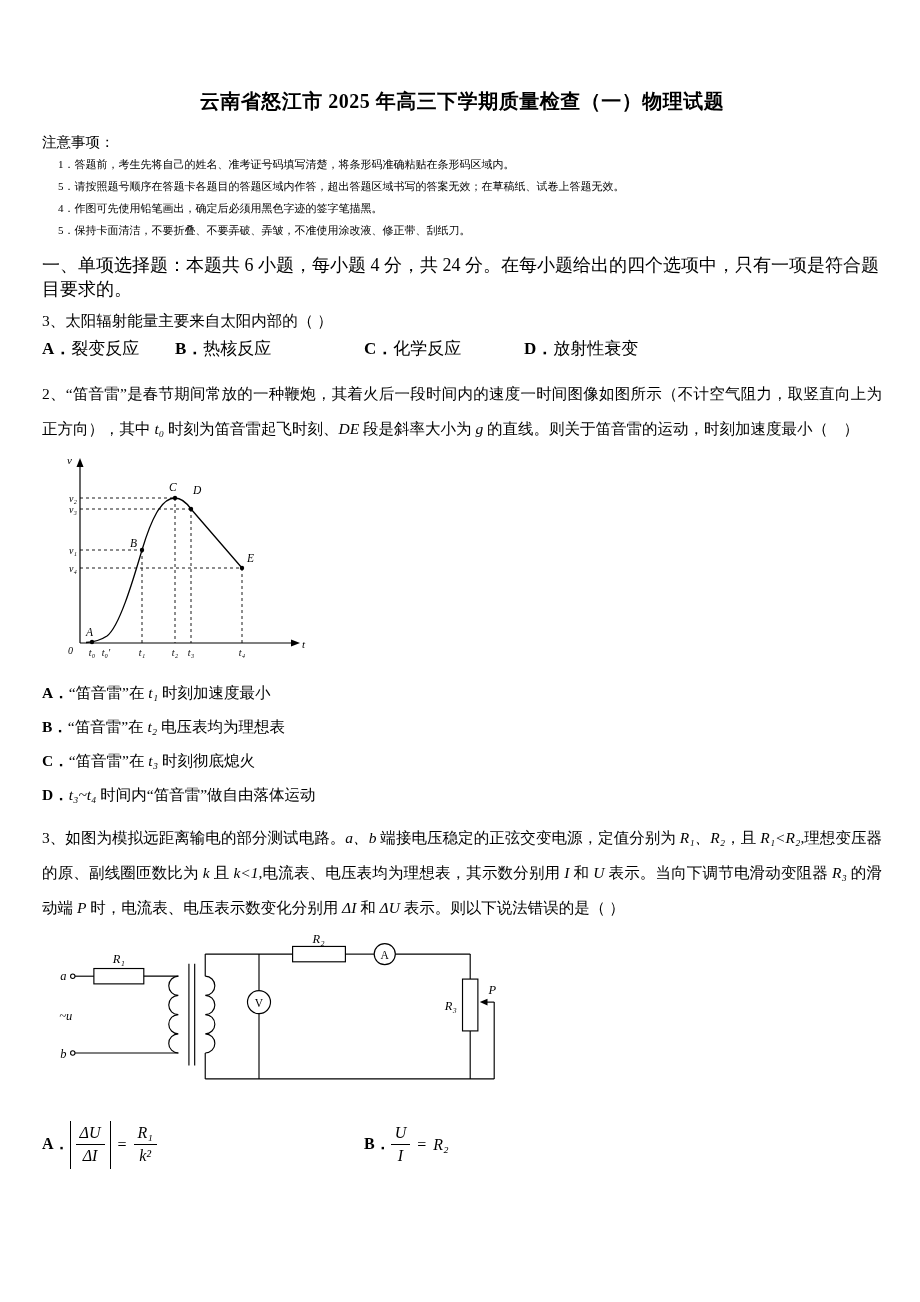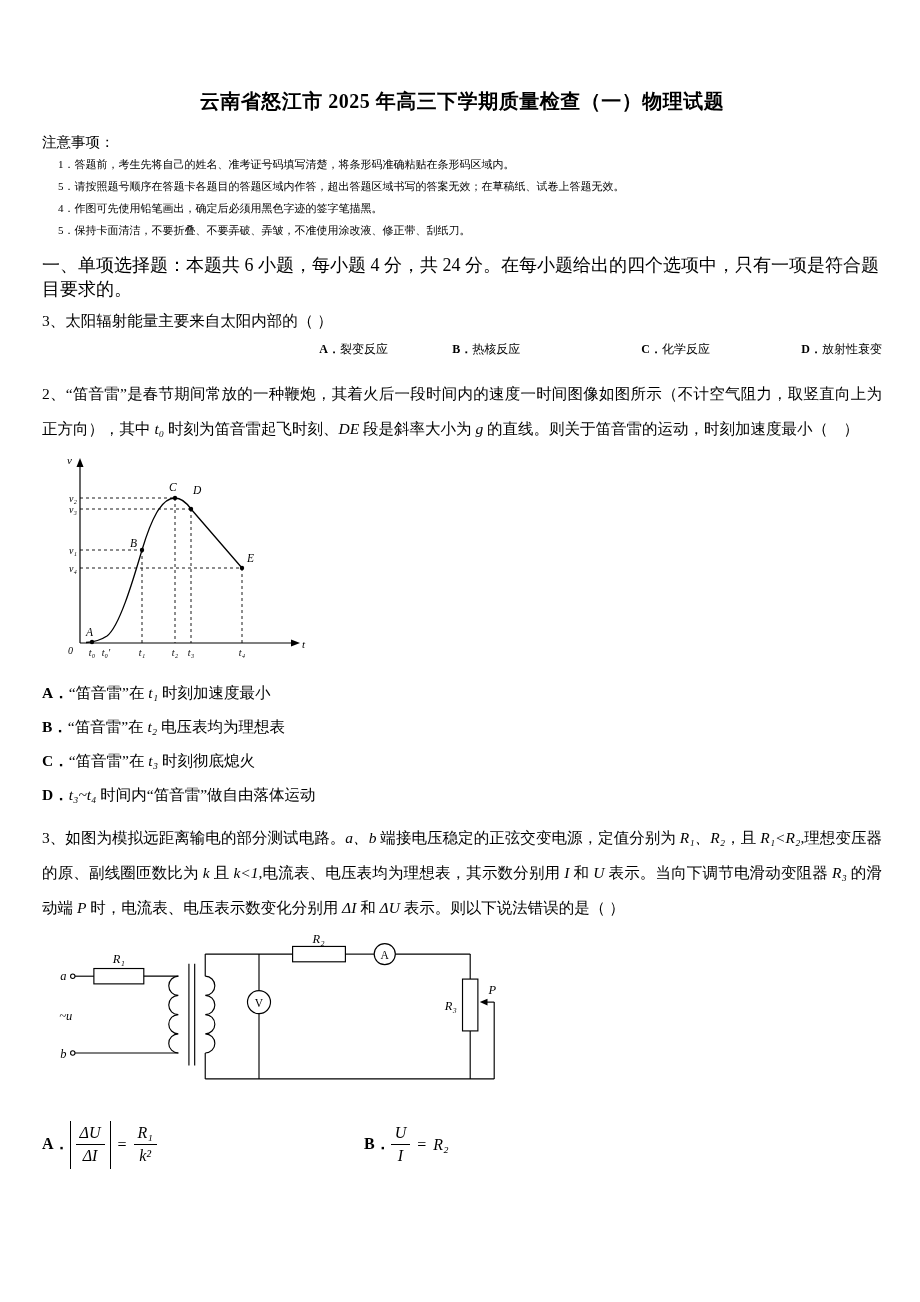--- a/index.html
+++ b/index.html
@@ -4,21 +4,21 @@
 <style>
   * { margin:0; padding:0; box-sizing:border-box; }
   html, body { width:920px; height:1302px; }
   body { background:#ffffff; color:#000; font-family:"Liberation Serif","DejaVu Serif",serif; overflow:hidden; }
   .page { width:100%; height:100%; padding:88px 38px 0 42px; }
   .title { text-align:center; font-size:20px; font-weight:700; margin-bottom:16px; letter-spacing:.5px; }
   .notice-heading { font-size:14.5px; line-height:22px; }
   .notice-item { font-size:11px; line-height:22px; padding-left:16px; }
   .section-heading { margin-top:12px; font-size:18px; line-height:24px; }
   .q1-stem { margin-top:6px; font-size:15.5px; line-height:27px; }
-  .q1-options { display:flex; font-size:12px; line-height:30px;justify-content:flex-end; }
+  .q1-options { display:flex; font-size:17px; line-height:30px; }
   .q1-options .opt:nth-child(1){ width:133px; }
   .q1-options .opt:nth-child(2){ width:189px; }
   .q1-options .opt:nth-child(3){ width:160px; }
   .opt-label { font-weight:700; }
   .stem { font-size:15.5px; text-align:justify; }
   .q2-stem { margin-top:12px; line-height:35px; }
   .q3-stem { margin-top:8px; line-height:35px; }
   .v { font-style:italic; }
   .graph-wrap { margin:4px 0 0 0; }
   .q2-options .optline { font-size:15.5px; line-height:34px; }

